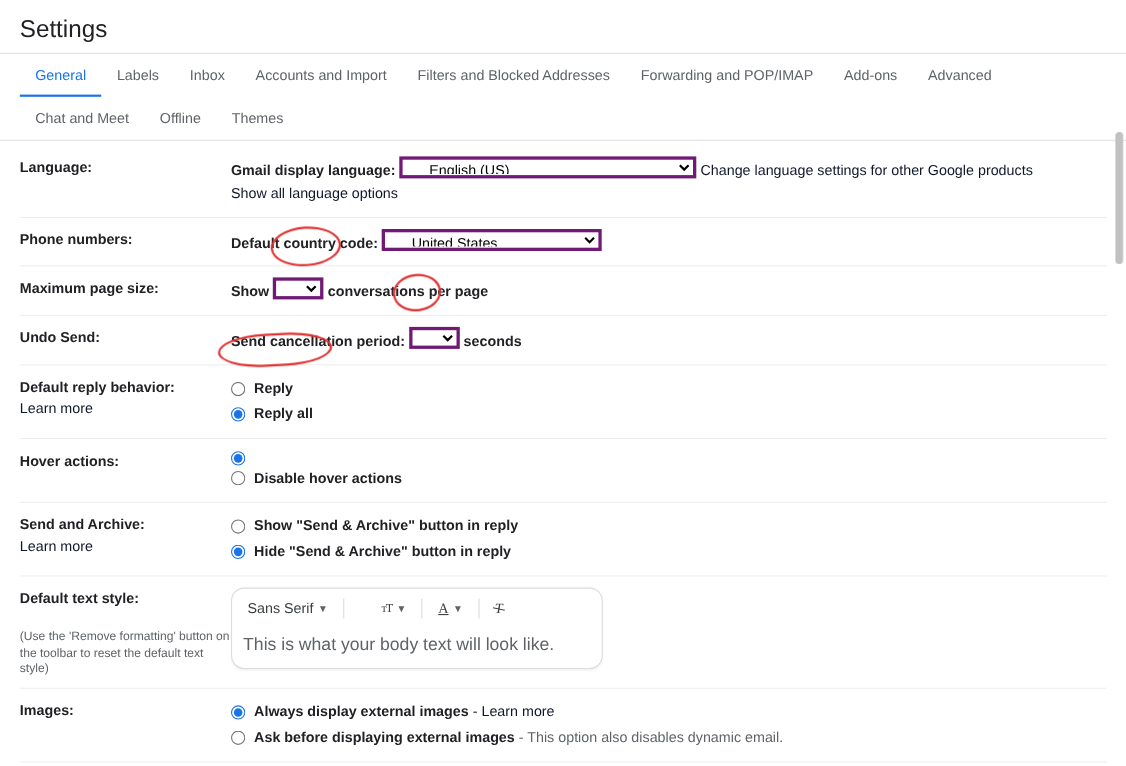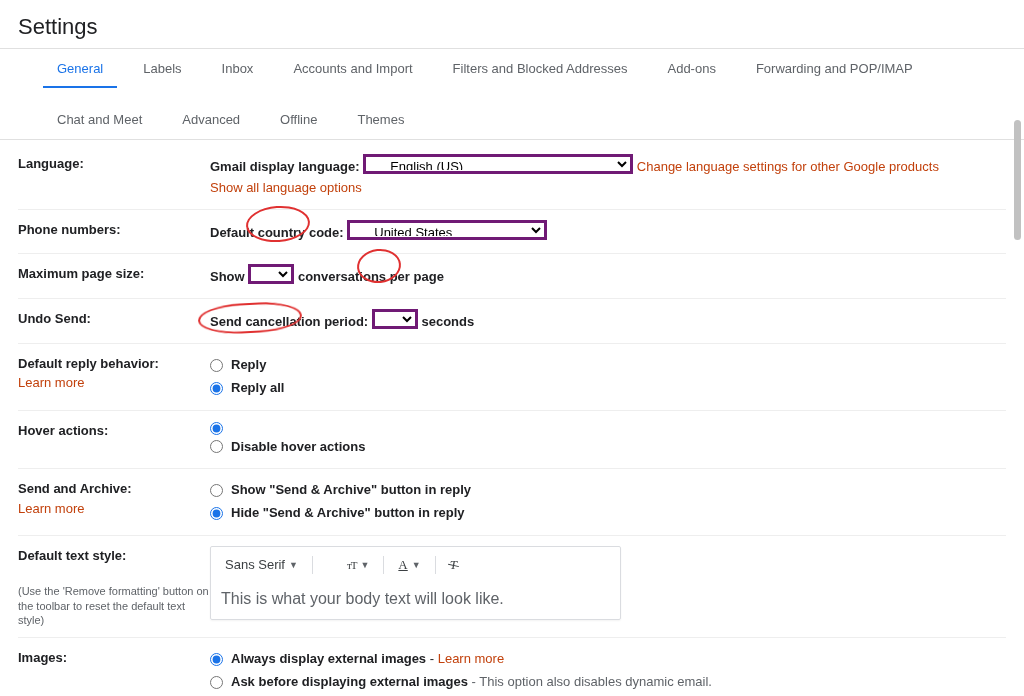--- a/index.html
+++ b/index.html
@@ -1,38 +1,38 @@
 <!DOCTYPE html>
 <html><head>
 <meta charset="utf-8">
 <style>
   * { box-sizing: border-box; margin: 0; padding: 0; }
   body { font-family: Arial, Helvetica, sans-serif; font-size: 13px; color: #202124; width: 1024px; height: 696px; overflow: hidden; position: relative; }
   .header { padding: 14px 18px 8px; }
   .header h1 { font-size: 22px; font-weight: 400; color: #202124; }
   .hr { border-top: 1px solid #e0e0e0; }
-  .tabs { padding: 0 18px; display: flex; flex-wrap: wrap; gap: 12px; margin-left: 25px; }
+  .tabs { padding: 0 18px; display: flex; flex-wrap: wrap; gap: 0; }
   .tab { padding: 12px 14px 10px; font-size: 13px; color: #5f6368; cursor: pointer; border-bottom: 2px solid transparent; }
   .tab.active { color: #1a73e8; border-bottom: 2px solid #1a73e8; font-weight: 500; }
   .content { padding: 0 18px; overflow-y: auto; height: calc(696px - 120px); }
   .row { display: flex; padding: 10px 0; border-bottom: 1px solid #eee; }
   .row:first-child { padding-top: 14px; }
   .label-col { width: 192px; flex-shrink: 0; font-weight: 700; color: #202124; line-height: 1.5; }
   .label-col .sub { font-weight: 400; font-size: 11px; color: #5f6368; line-height: 1.3; margin-top: 19px; }
   .value-col { flex: 1; line-height: 1.6; }
   .bold { font-weight: 700; color: #202124; }
-  .link { color: #c2410c; cursor: pointer; font-weight: 400; }
+  .link { color: #0f172a; cursor: pointer; font-weight: 400; }
   .desc { color: #5f6368; }
   select { font-size: 13px; padding: 1px 20px; height: 20px; background: #fff; border: 3px solid #701a75; }
   select.lang { width: 270px; }
   select.country { width: 200px; }
   select.small { width: 44px; }
   .radio-line, .check-line { display: flex; align-items: center; gap: 8px; padding: 1px 0; }
   input[type=radio], input[type=checkbox] { width: 13px; height: 13px; accent-color: #1a73e8; cursor: pointer; }
-  .toolbar-box { border: 1px solid #dadce0; border-radius: 2px; padding: 8px 10px; width: 411px; box-shadow: 0 1px 2px rgba(0,0,0,0.05); }
+  .toolbar-box { border: 1px solid #dadce0; border-radius: 12px; padding: 8px 10px; width: 338px; box-shadow: 0 1px 2px rgba(0,0,0,0.05); }
   .toolbar-top { display: flex; align-items: center; gap: 10px; padding-bottom: 6px; color: #5f6368; }
   .tb-item { display: flex; align-items: center; gap: 4px; padding: 0 4px; cursor: pointer; color: #3c4043; }
   .tb-sep { width: 1px; height: 18px; background: #dadce0; }
   .toolbar-sample { font-size: 16px; color: #5f6368; padding-top: 4px; }
   .caret { font-size: 9px; color: #5f6368; }
   .tT { font-family: serif; font-size: 11px; letter-spacing: -1px; margin-left: 20px; }
   .Au { text-decoration: underline; font-family: 'Times New Roman', serif; }
   .strike-icon { position: relative; font-family: serif; font-style: italic; }
   .strike-icon::after { content:''; position:absolute; left:-2px; right:-2px; top:50%; border-top:1px solid #3c4043; transform: rotate(12deg); }
   .scrollbar { position: absolute; right: 3px; top: 120px; width: 7px; height: 120px; background: #c1c1c1; border-radius: 4px; }
@@ -49,24 +49,24 @@
   <h1>Settings</h1>
 </div>
 <div class="hr"></div>
 
 <div class="tabs">
   <div class="tab active">General</div>
   <div class="tab">Labels</div>
   <div class="tab">Inbox</div>
   <div class="tab">Accounts and Import</div>
   <div class="tab">Filters and Blocked Addresses</div>
+  <div class="tab">Forwarding and POP/IMAP</div>
   <div class="tab">Add-ons</div>
-  <div class="tab">Forwarding and POP/IMAP</div>
+  <div class="tab">Advanced</div>
   <div class="tab">Chat and Meet</div>
-  <div class="tab">Advanced</div>
   <div class="tab">Offline</div>
   <div class="tab">Themes</div>
 </div>
 <div class="hr"></div>
 
 <div class="content">
 
   <div class="row">
     <div class="label-col">Language:</div>
     <div class="value-col">

